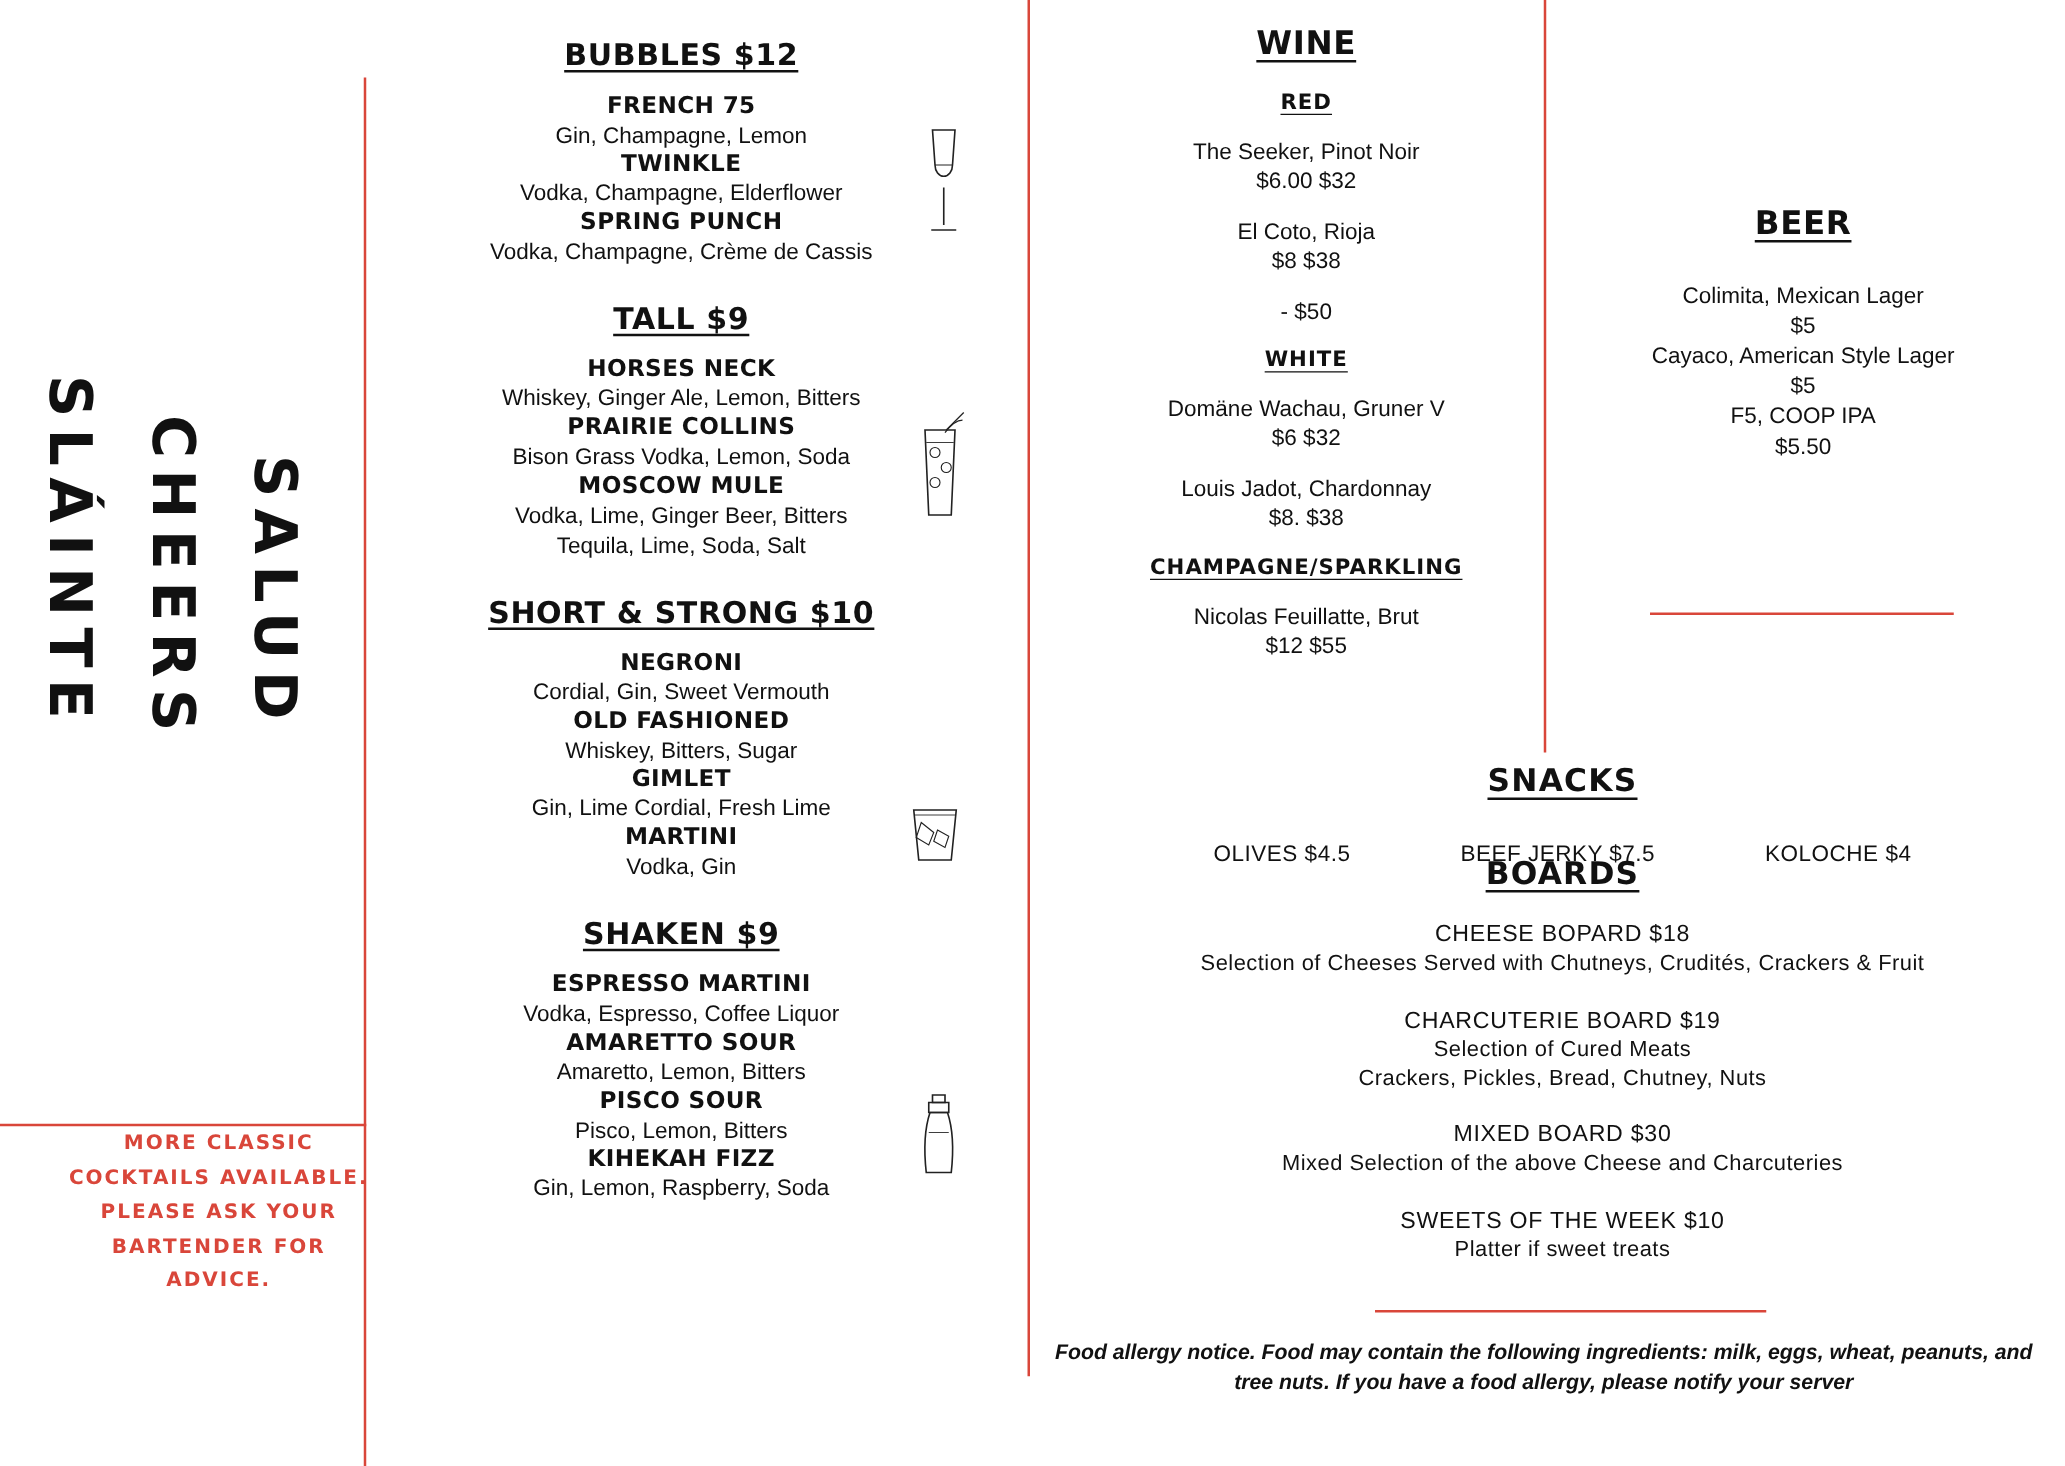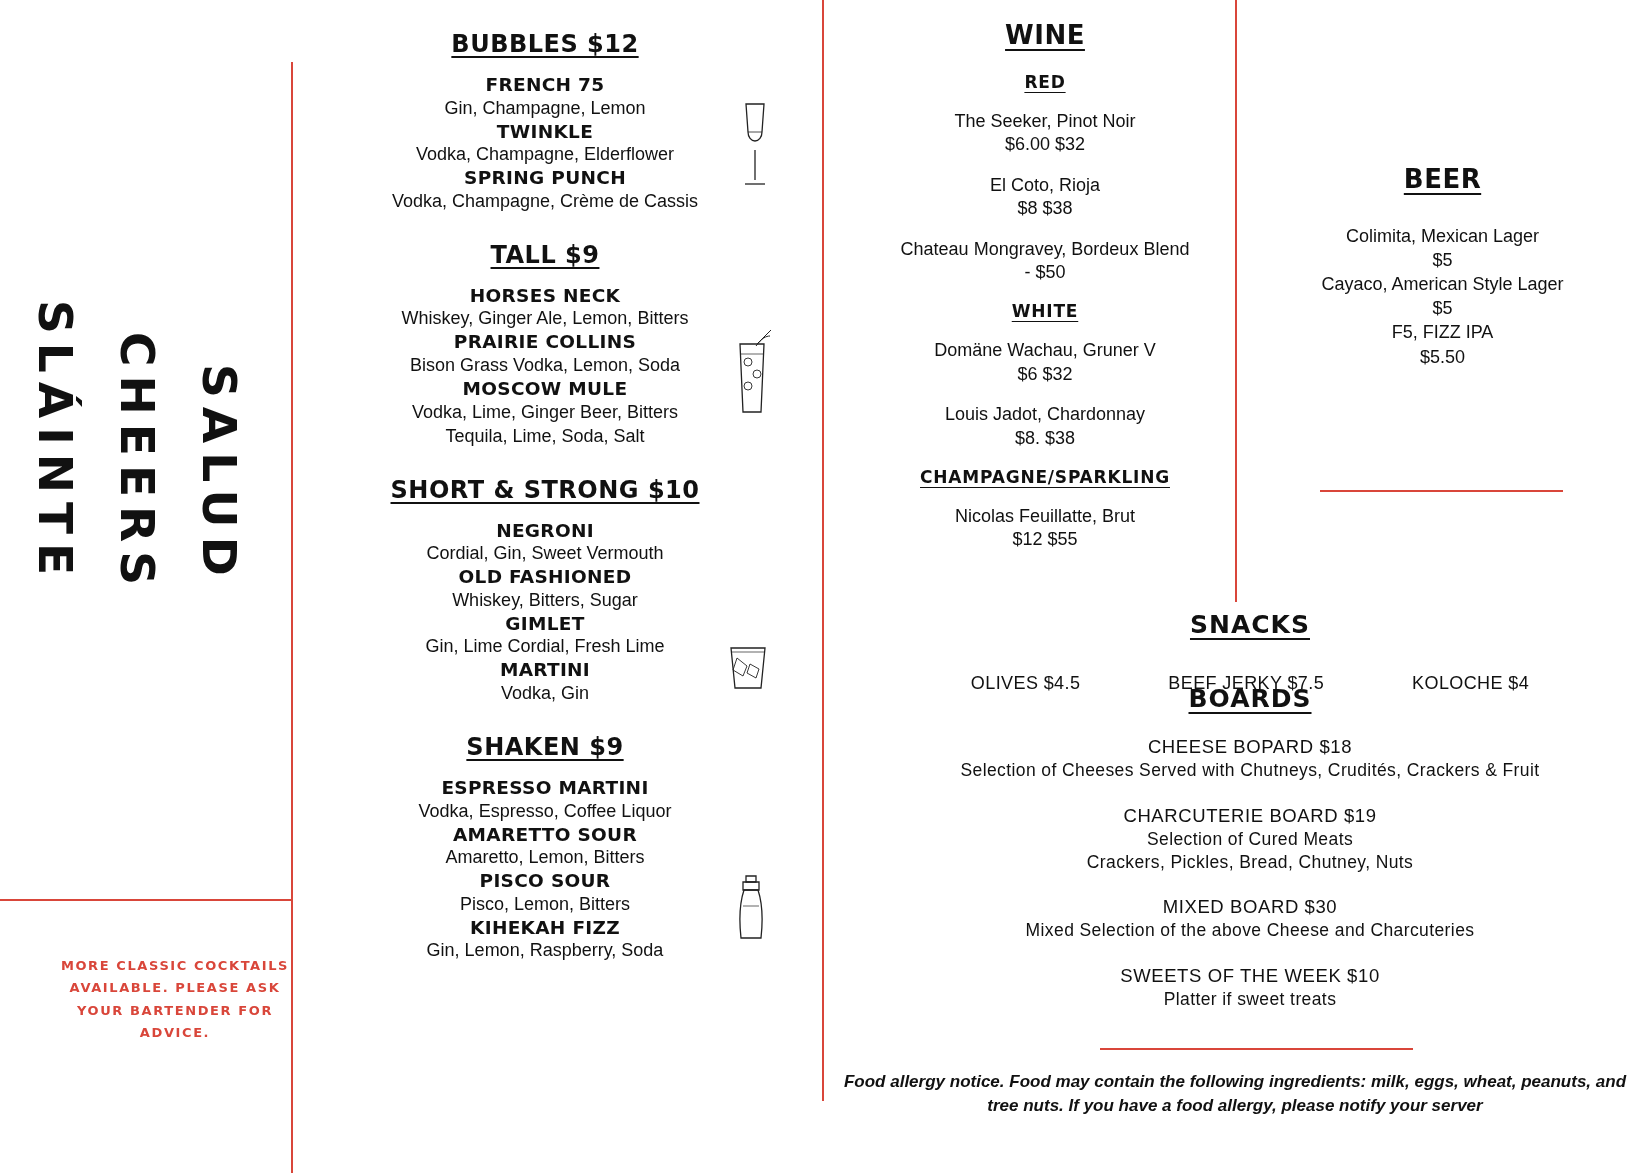--- a/index.html
+++ b/index.html
@@ -51,26 +51,26 @@
     font-family: "DejaVu Sans", sans-serif;
   }
   .vert-word.w0 { left: 18px;  top: 10px; }
   .vert-word.w1 { left: 100px; top: 42px; }
   .vert-word.w2 { left: 182px; top: 74px; }
 
   
   .red-note {
     position: absolute;
     left: 50px;
-    top: 955px;
+    top: 900px;
     width: 250px;
     text-align: center;
     color: #d9463a;
     font-weight: 700;
-    font-size: 13px;
+    font-size: 16px;
     letter-spacing: 1.6px;
     line-height: 1.72;
     font-family: "DejaVu Sans", sans-serif;
   }
 
   
   .cocktails {
     position: absolute;
     left: 330px;
     top: 30px;
@@ -328,21 +328,20 @@
     <div class="wine-sub">RED</div>
     <div class="wine-item">
       <span class="nm">The Seeker, Pinot Noir</span>
       <span class="pr">$6.00 $32</span>
     </div>
     <div class="wine-item">
       <span class="nm">El Coto, Rioja</span>
       <span class="pr">$8  $38</span>
     </div>
     <div class="wine-item" style="width:340px;margin-left:-5px;">
-      <span class="nm">Chateau Mongravey, Bordeux Blend</span>
       <span class="pr">-     $50</span>
     </div>
 
     <div class="wine-sub">WHITE</div>
     <div class="wine-item">
       <span class="nm">Domäne Wachau, Gruner V</span>
       <span class="pr">$6  $32</span>
     </div>
     <div class="wine-item">
       <span class="nm">Louis Jadot, Chardonnay</span>
@@ -355,21 +354,21 @@
       <span class="pr">$12   $55</span>
     </div>
   </div>
 
   <div class="beer-col">
     <div class="beer-title">BEER</div>
     <div class="beer-line">Colimita, Mexican Lager</div>
     <div class="beer-line">$5</div>
     <div class="beer-line">Cayaco, American Style Lager</div>
     <div class="beer-line">$5</div>
-    <div class="beer-line">F5, FIZZ IPA</div>
+    <div class="beer-line">F5, COOP IPA</div>
     <div class="beer-line">$5.50</div>
   </div>
 
   <div class="snacks">
     <div class="snacks-title">SNACKS</div>
     <div class="snack-row">
       <span>OLIVES $4.5</span>
       <span>BEEF JERKY $7.5</span>
       <span>KOLOCHE $4</span>
     </div>

